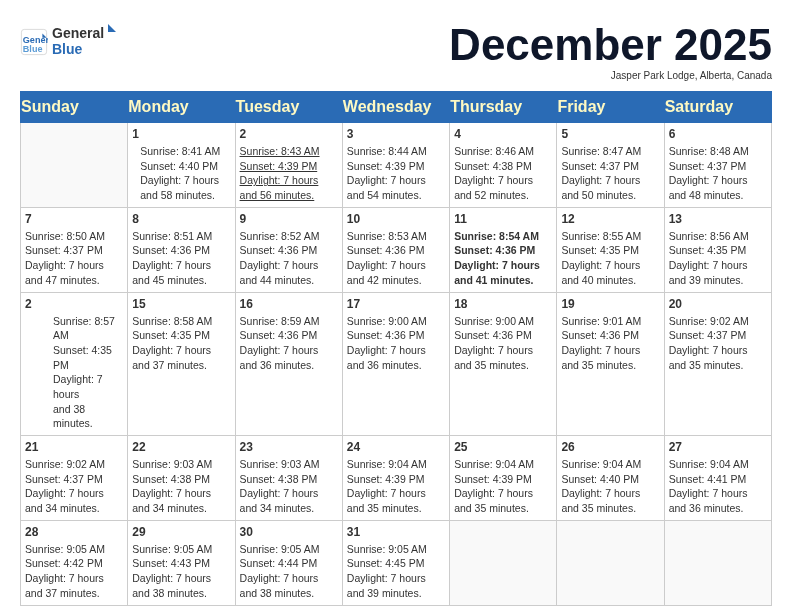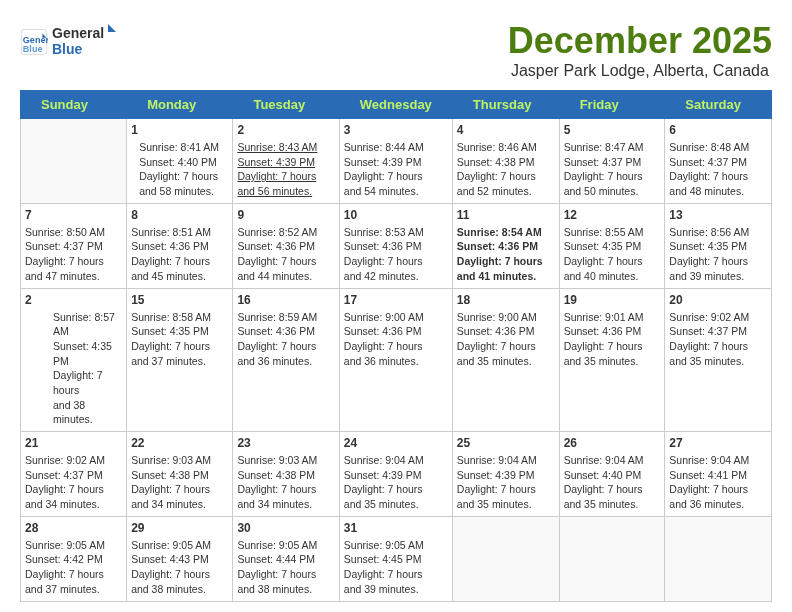--- a/index.html
+++ b/index.html
@@ -22,40 +22,39 @@
     }
     .logo-icon {
       width: 28px;
       height: 28px;
       margin-right: 4px;
     }
     .title-section {
       text-align: right;
     }
     .month-title {
-      font-size: 36px;
+      font-size: 44px;
       font-weight: bold;
-      color: #4d7c0f;
+      color: #0f172a;
     }
     .location {
-      font-size: 16px;
+      font-size: 10px;
       color: #333;
-      text-align: center;
     }
     .calendar-table {
       width: 100%;
       border-collapse: collapse;
       font-size: 11px;
     }
     .calendar-table th {
       background-color: #2a6bb5;
-      color: #bef264;
-      padding: 6px 20px;
+      color: #fef9c3;
+      padding: 6px 0;
       text-align: left;
-      font-size: 13px;
+      font-size: 16px;
       font-weight: bold;
       border: 1px solid #2a6bb5;
     }
     .calendar-table td {
       border: 1px solid #ccc;
       vertical-align: top;
       padding: 4px;
       width: calc(100% / 7);
       min-height: 80px;
       background: #fff;

